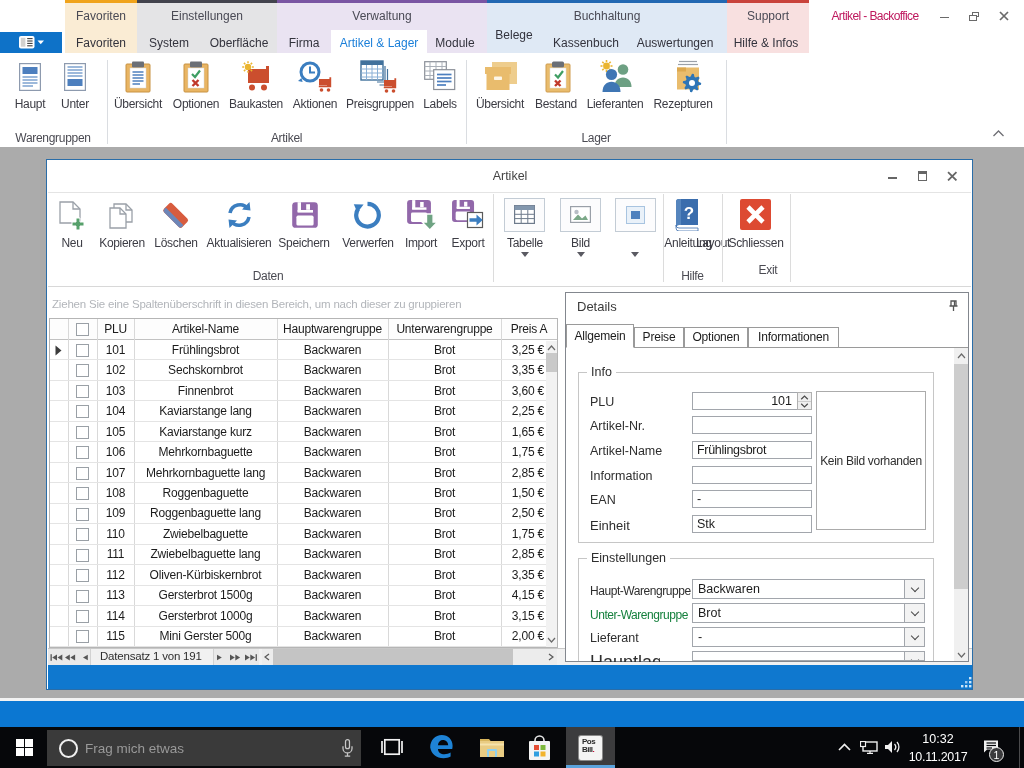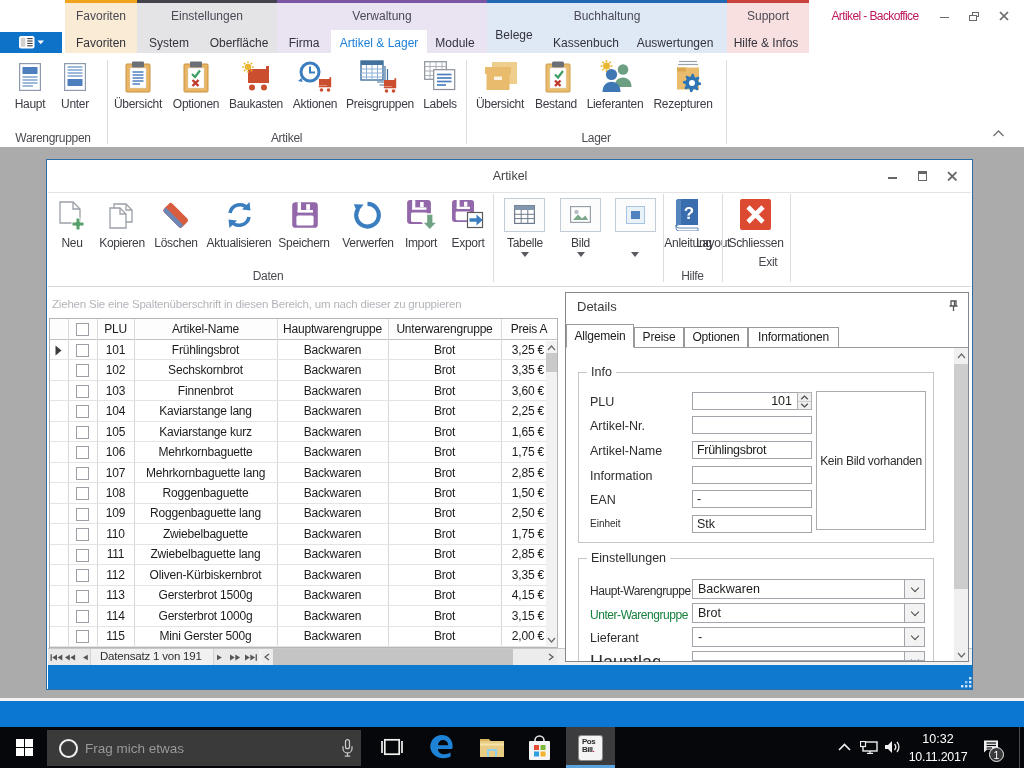--- a/index.html
+++ b/index.html
@@ -391,21 +391,21 @@
 <path d="M8 8 L23 23 M23 8 L8 23" stroke="#fff" stroke-width="4.6"></path>
   </svg>
 <div class="a lbl" style="left:722px;top:236px;width:68px;">Schliessen</div>
 
 <div class="a tsep" style="left:493px;top:194px;height:88px;"></div>
 <div class="a tsep" style="left:663px;top:194px;height:88px;"></div>
 <div class="a tsep" style="left:722px;top:194px;height:88px;"></div>
 <div class="a tsep" style="left:790px;top:194px;height:88px;"></div>
 <div class="a grp" style="left:218px;top:269px;width:100px;">Daten</div>
 <div class="a grp" style="left:663px;top:269px;width:59px;">Hilfe</div>
-<div class="a grp" style="left:722px;top:255px;width:68px;padding-left:24px;">Exit</div>
+<div class="a grp" style="left:722px;top:263px;width:68px;padding-left:24px;">Exit</div>
 <div class="a" style="left:48px;top:286px;width:923px;height:1px;background:#d8d8d8;"></div>
 
 <div class="a" style="left:52px;top:297.5px;font-size:11.5px;color:#b2b5ba;letter-spacing:-0.2px;">Ziehen Sie eine Spaltenüberschrift in diesen Bereich, um nach dieser zu gruppieren</div>
 
 <div class="a" style="left:49px;top:318px;width:509px;height:330px;border:1px solid #b5b5b5;background:#fff;"></div>
 
 <div class="a" style="left:50px;top:319px;width:507px;height:21px;background:#fdfdfd;border-bottom:1px solid #c2c2c2;"></div>
 <div class="a cell" style="left:97px;top:319px;width:37px;line-height:21px;">PLU</div>
 <div class="a cell" style="left:134px;top:319px;width:143px;line-height:21px;">Artikel-Name</div>
 <div class="a cell" style="left:277px;top:319px;width:111px;line-height:21px;">Hauptwarengruppe</div>
@@ -621,21 +621,21 @@
 <div class="a" style="left:748px;top:330px;width:91px;font-size:12px;color:#1c1c1c;text-align:center;letter-spacing:-0.2px;">Informationen</div>
 
 <fieldset class="a" style="left:578px;top:365px;width:356px;height:178px;border:1px solid #c6c6c6;">
 <legend style="margin-left:8px;padding:0 4px;font-size:12.5px;color:#2e2e2e;">Info</legend>
   </fieldset>
 <div class="a" style="left:590px;top:395px;font-size:12.5px;color:#2e2e2e;">PLU</div>
 <div class="a" style="left:590px;top:419px;font-size:12.5px;color:#2e2e2e;">Artikel-Nr.</div>
 <div class="a" style="left:590px;top:444px;font-size:12.5px;color:#2e2e2e;">Artikel-Name</div>
 <div class="a" style="left:590px;top:469px;font-size:12.5px;color:#2e2e2e;">Information</div>
 <div class="a" style="left:590px;top:493px;font-size:12.5px;color:#2e2e2e;">EAN</div>
-<div class="a" style="left:590px;top:518px;font-size:10px;color:#2e2e2e;">Einheit</div>
+<div class="a" style="left:590px;top:518px;font-size:13px;color:#2e2e2e;">Einheit</div>
 <div class="a" style="left:692px;top:392px;width:120px;height:18px;border:1px solid #a2a6ac;background:#fff;font-size:12.5px;color:#1c1c1c;line-height:16px;text-align:right;padding-right:19px;">101</div>
 <div class="a" style="left:796.5px;top:392px;width:15.5px;height:18px;border:1px solid #b0b0b0;background:#efefef;"></div>
 <div class="a" style="left:797.5px;top:400.7px;width:13.5px;height:1px;background:#cdcdcd;"></div>
 <svg class="a" style="left:800px;top:394.5px;" width="9" height="13" viewBox="0 0 9 13">
     <path d="M1.2 4.2 L4.5 1 L7.8 4.2" stroke="#4a4a4a" stroke-width="1.2" fill="none"></path>
     <path d="M1.2 8.8 L4.5 12 L7.8 8.8" stroke="#4a4a4a" stroke-width="1.2" fill="none"></path>
   </svg>
 <div class="a" style="left:692px;top:416px;width:120px;height:18px;border:1px solid #a2a6ac;background:#fff;"></div>
 <div class="a" style="left:692px;top:441px;width:120px;height:18px;border:1px solid #a2a6ac;background:#fff;font-size:12.5px;color:#1c1c1c;line-height:16px;padding-left:4px;letter-spacing:-0.3px;">Frühlingsbrot</div>
 <div class="a" style="left:692px;top:466px;width:120px;height:18px;border:1px solid #a2a6ac;background:#fff;"></div>

